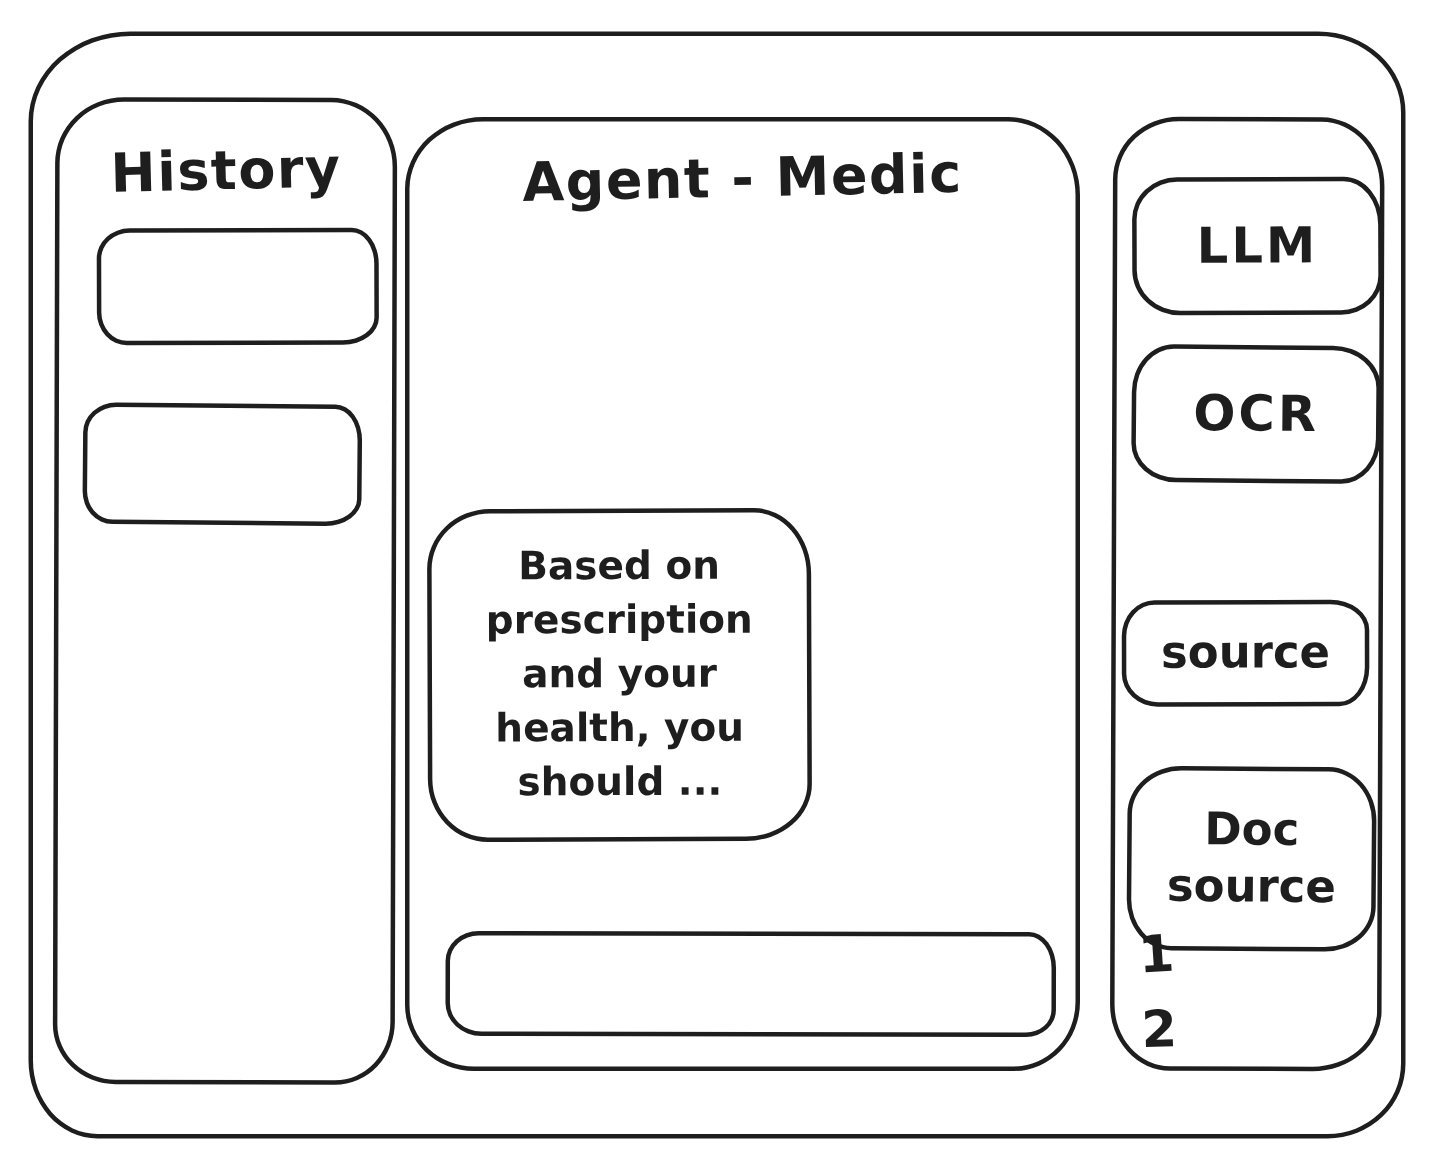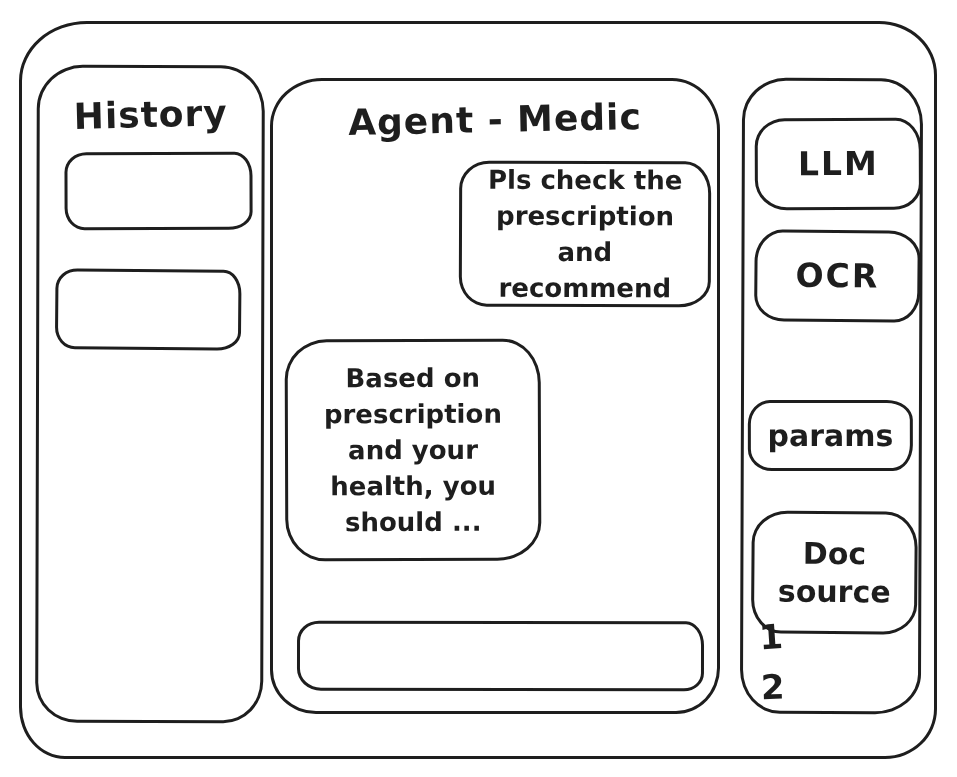--- a/index.html
+++ b/index.html
@@ -134,28 +134,27 @@
   <div class="frame sketch">
 
     <aside class="history sketch">
       <div class="panel-title history-title">History</div>
       <div class="history-item sketch one"></div>
       <div class="history-item sketch two"></div>
     </aside>
 
     <section class="chat sketch">
       <div class="panel-title chat-title">Agent - Medic</div>
-      <div class="bubble user">Pls check the prescription and recommend</div>
       <div class="bubble assistant">Based on prescription and your health, you should ...</div>
       <input class="chat-input" value="" style="">
     </section>
 
     <aside class="tools sketch">
       <button class="tool-btn llm">LLM</button>
       <button class="tool-btn ocr">OCR</button>
-      <button class="tool-btn params">params</button>
+      <button class="tool-btn params">source</button>
       <button class="tool-btn docsource">Doc source</button>
       <div class="doc-num n1">1</div>
       <div class="doc-num n2">2</div>
     </aside>
 
   </div>
 </div>
 
 </body></html>

